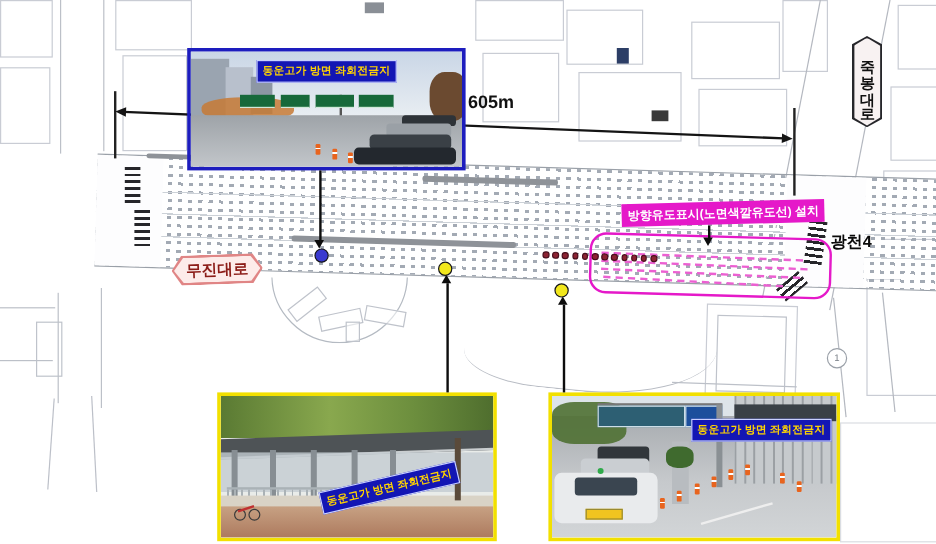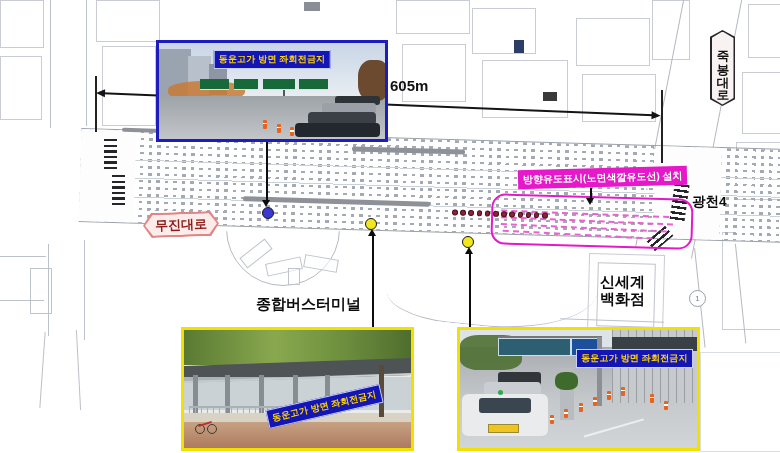--- a/index.html
+++ b/index.html
@@ -146,23 +146,20 @@
   <div class="ext" style="left:95px;top:76px;height:56px;"></div>
   <div class="ext" style="left:661px;top:90px;height:73px;"></div>
   <div class="dim">
     <div class="bar"></div>
     <div class="ah-l"></div>
     <div class="ah-r"></div>
   </div>
   <div class="dim-label">605m</div>
 
   <div class="maplabel" style="left:692px;top:193px;font-size:13.5px;">광천4</div>
-  <div class="maplabel" style="left:256px;top:295px;font-size:15px;">종합버스터미널</div>
-  <div class="maplabel" style="left:600px;top:274px;font-size:15px;text-align:center;line-height:1.1;">신세계
-백화점</div>
   <div class="c1">1</div>
 
   <div class="co-h">
     <div class="in">무진대로</div>
   </div>
   <div class="co-v">
     <div class="in">죽봉대로</div>
   </div>
 
   <div class="guide-label">방향유도표시(노면색깔유도선) 설치</div>

